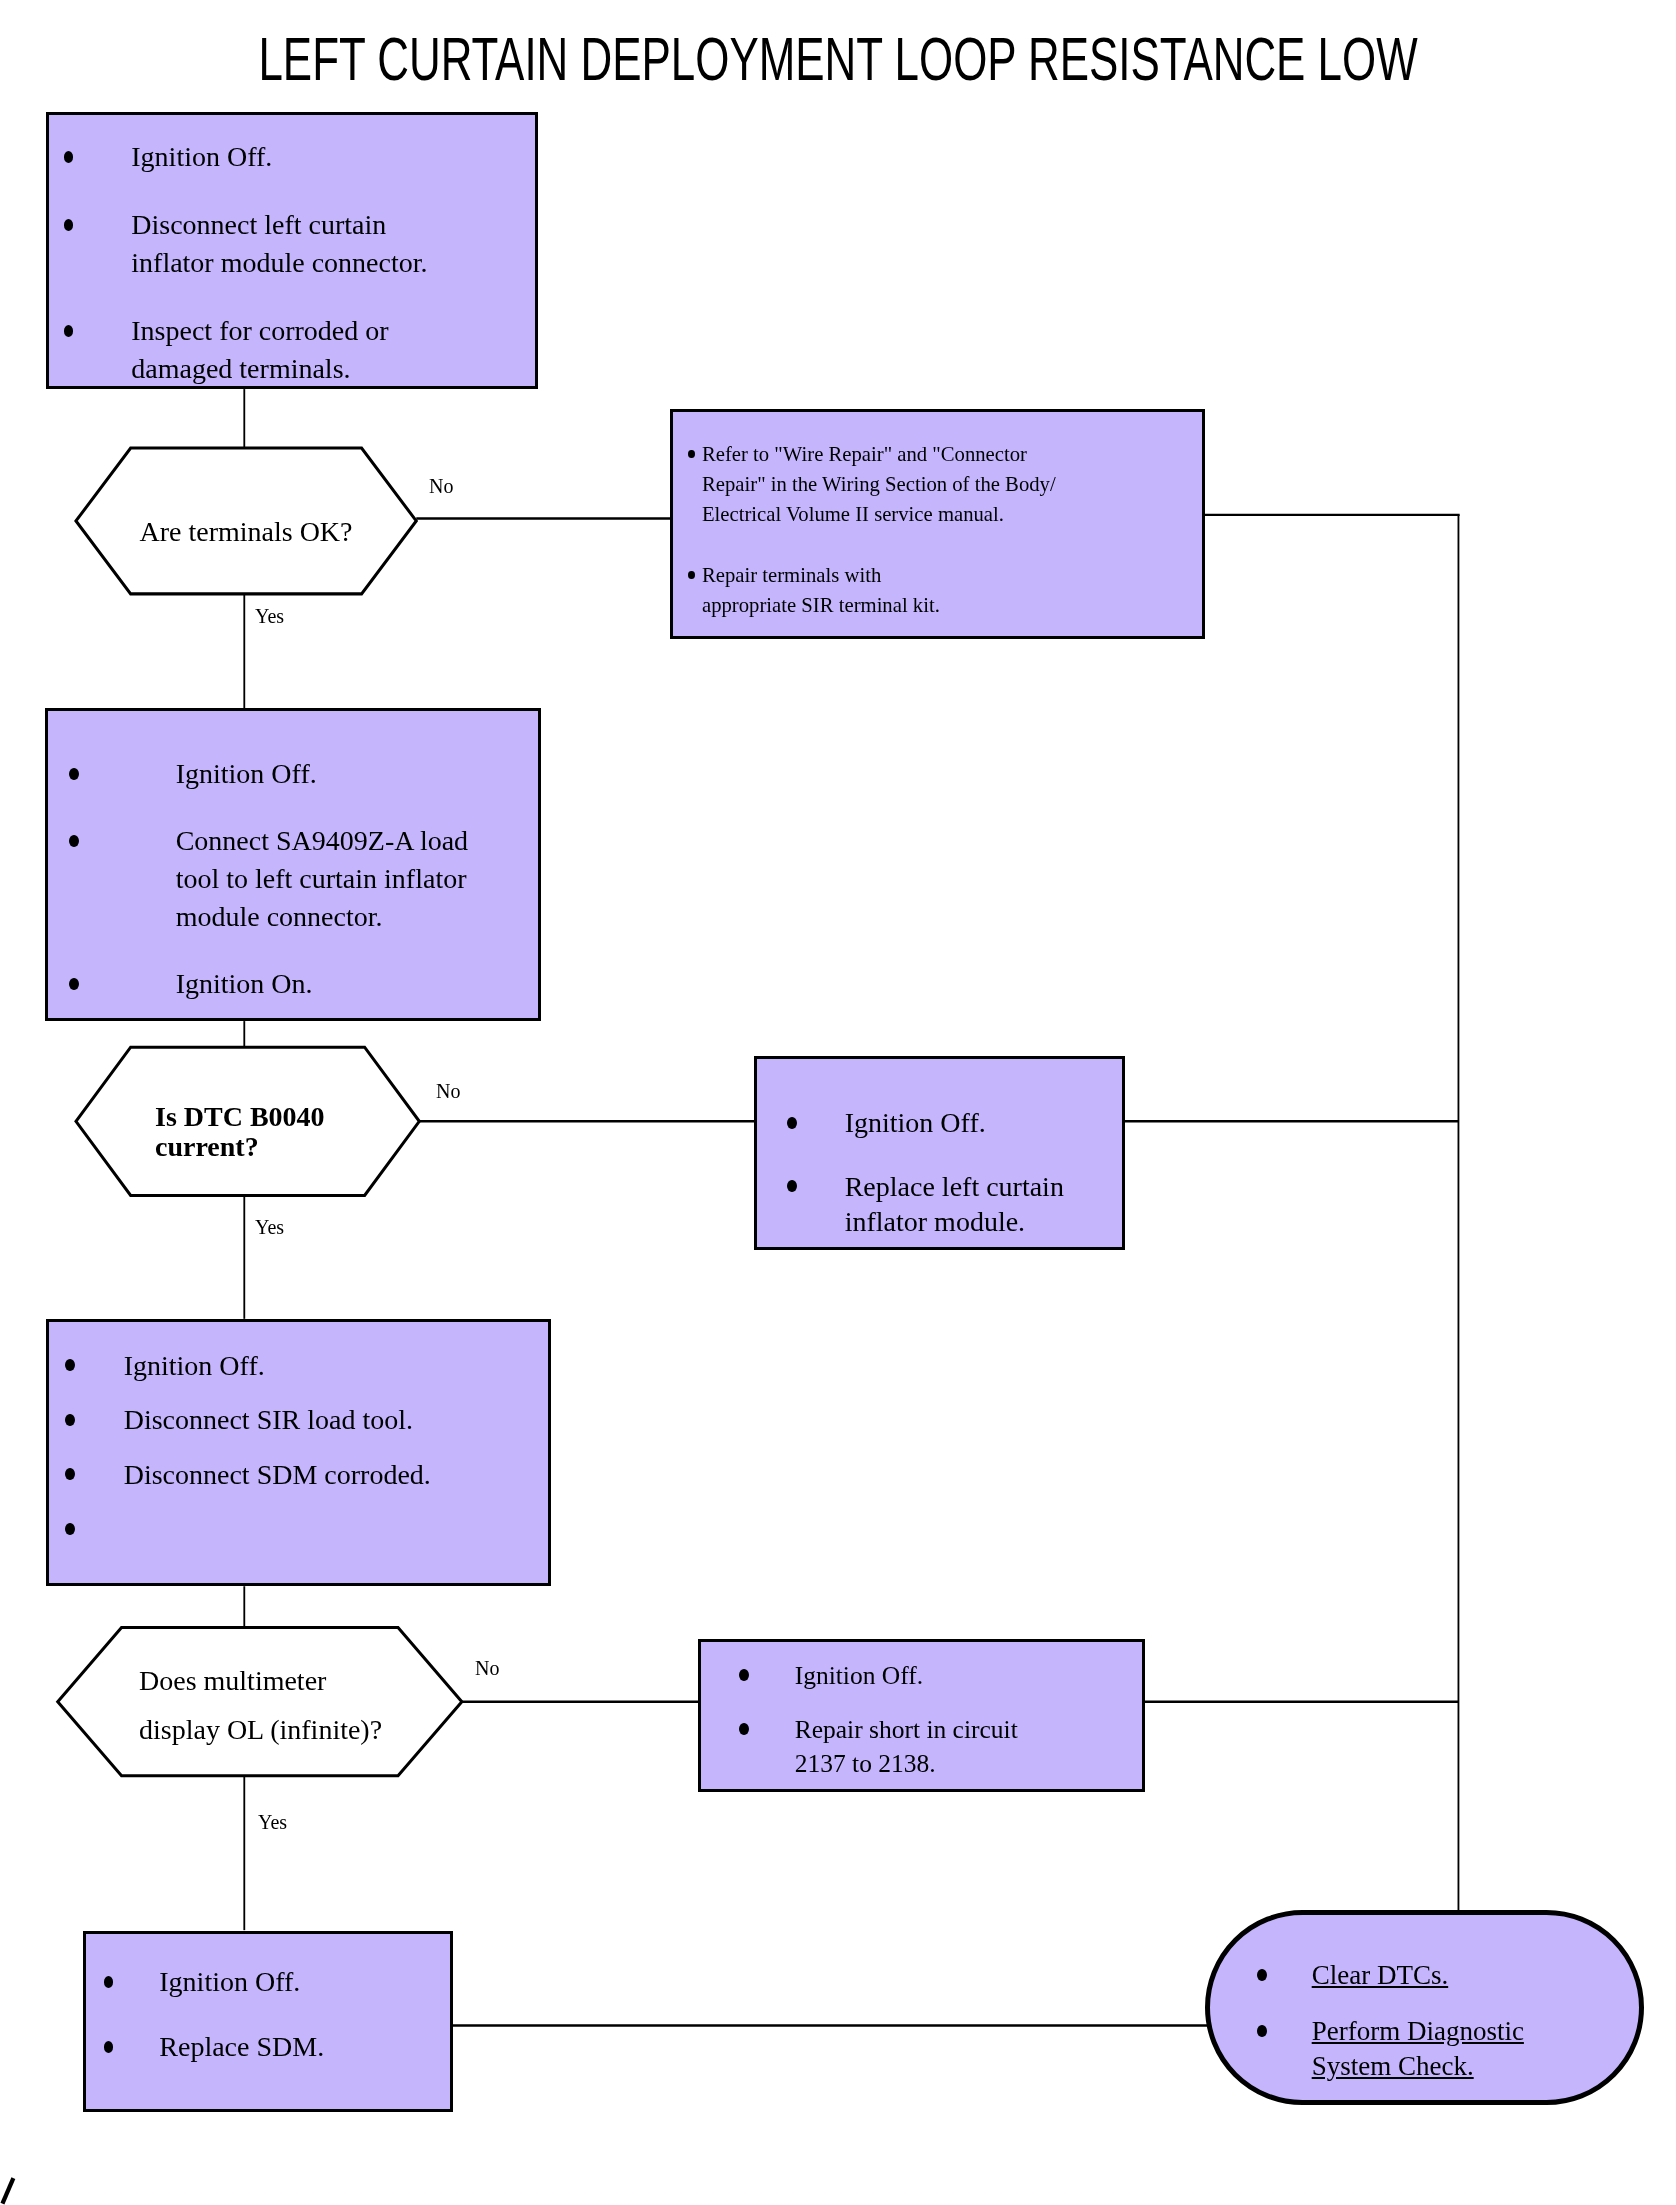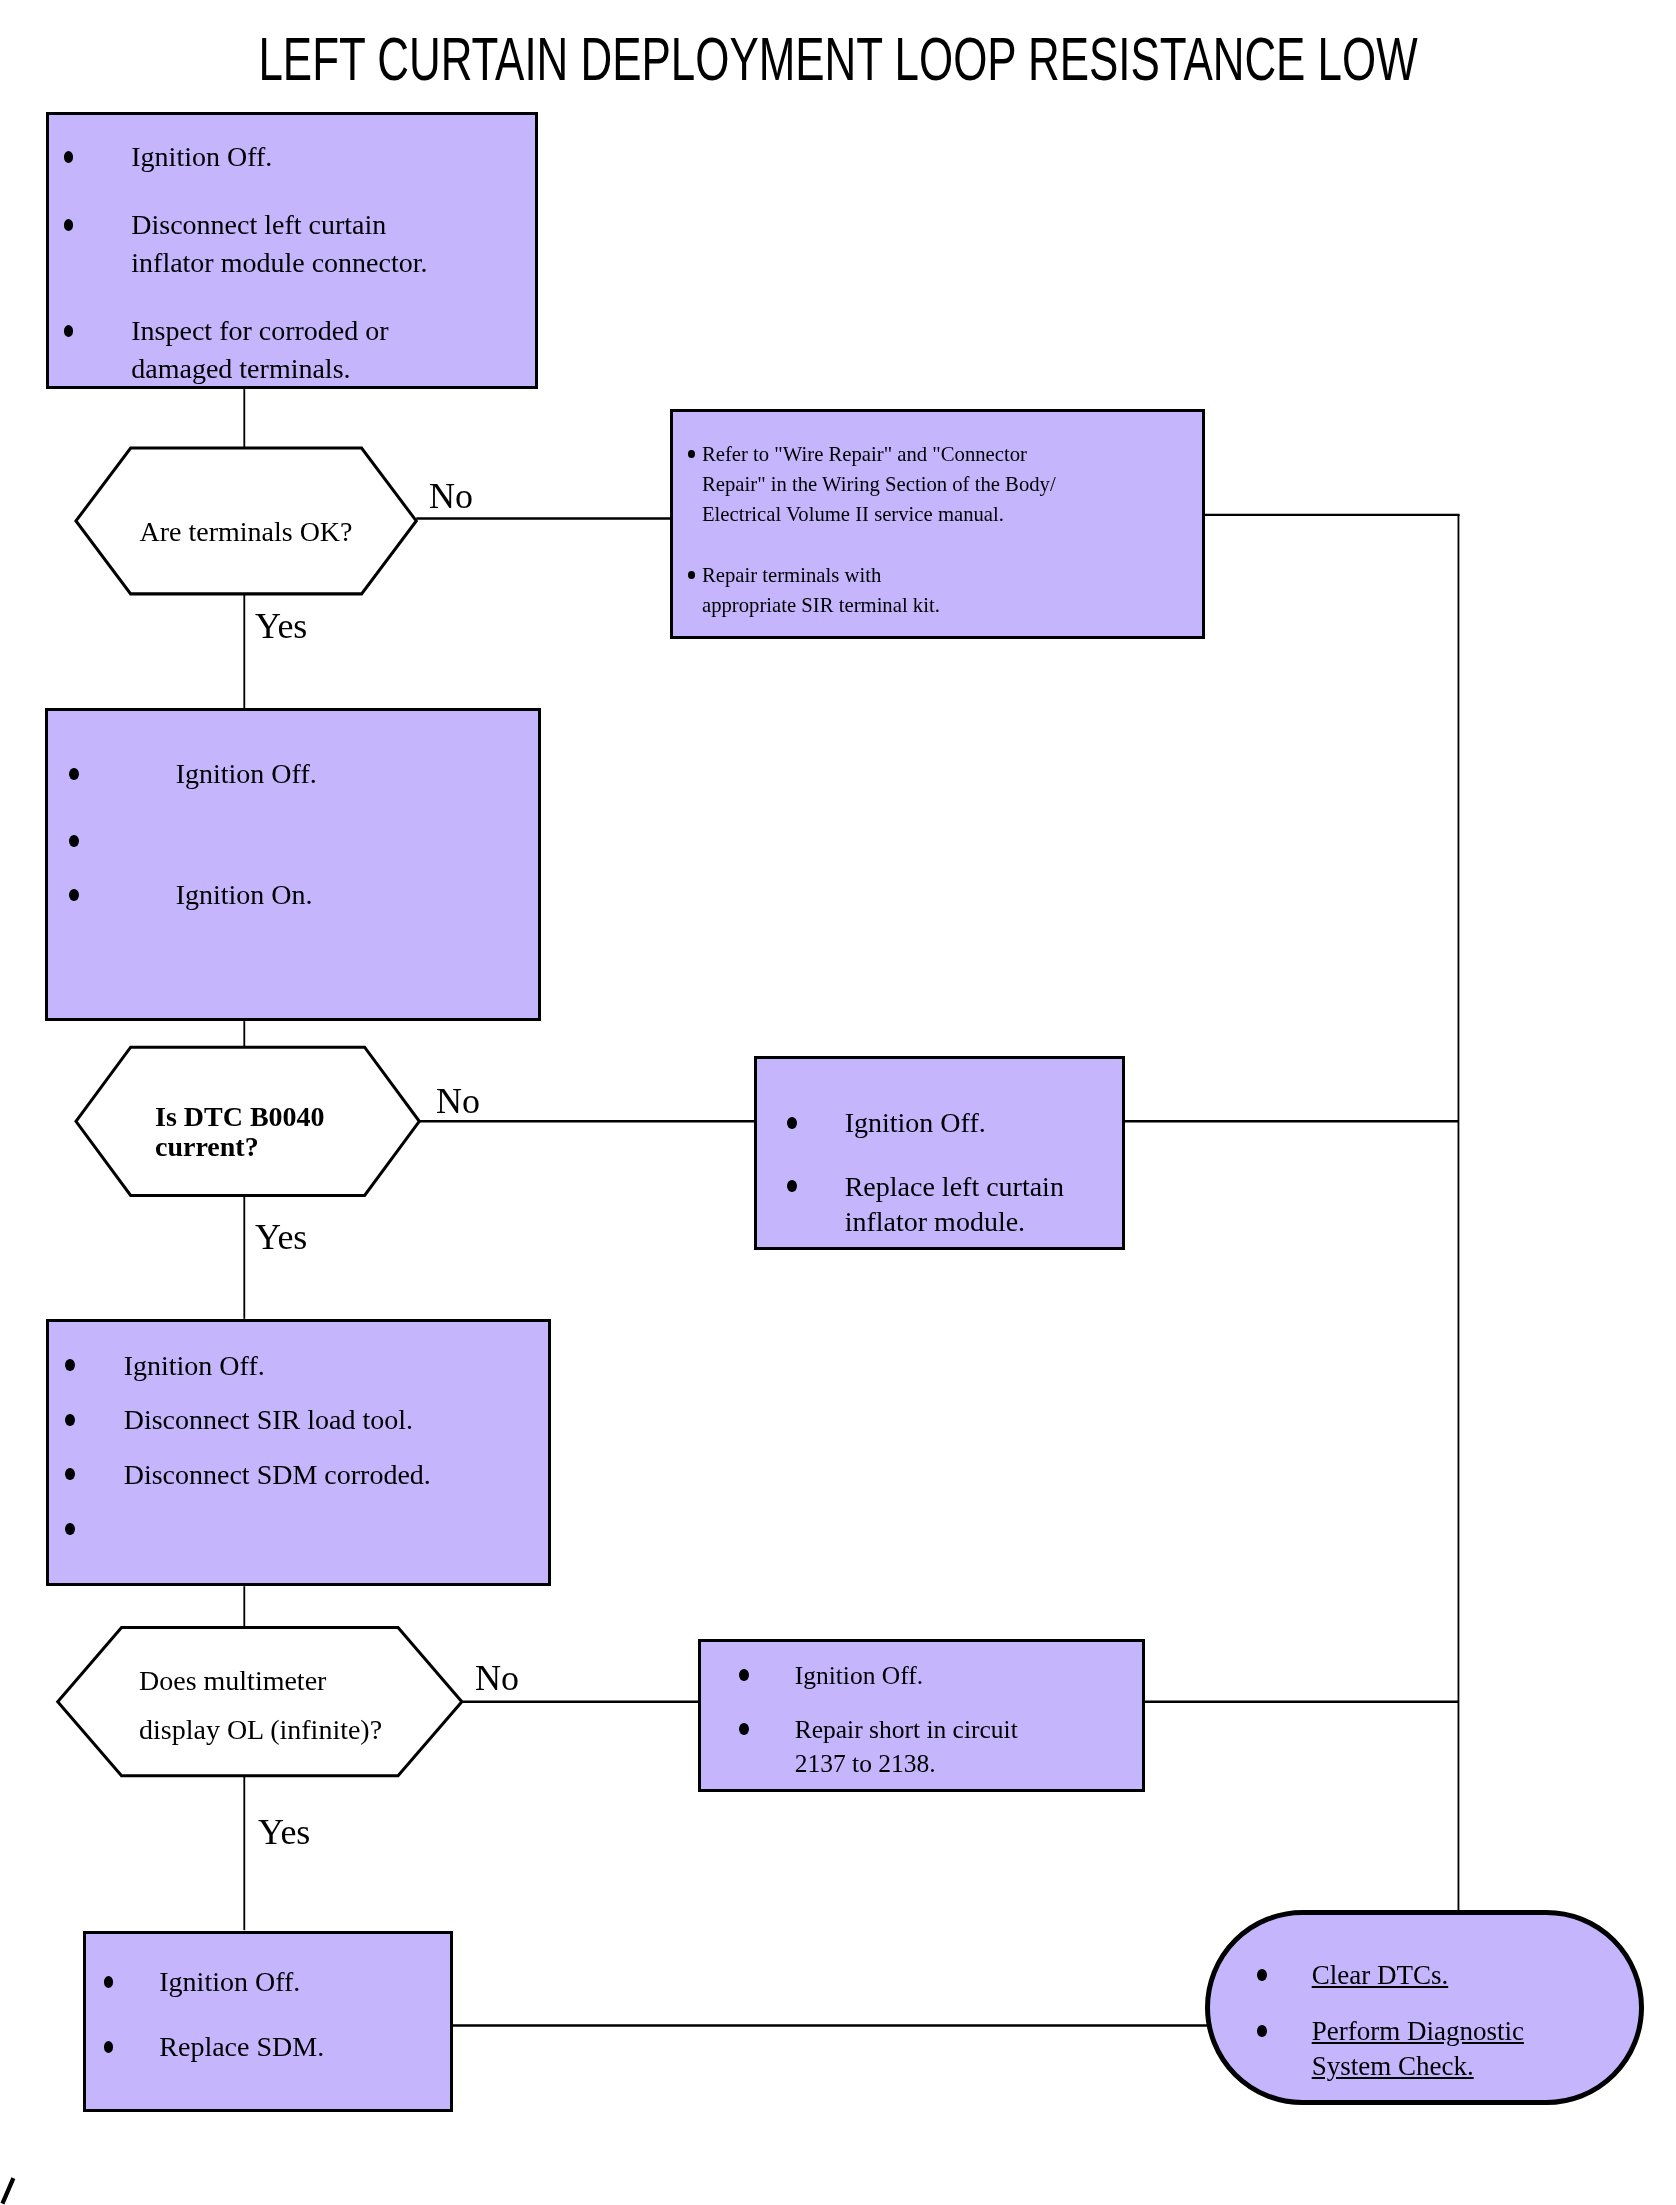--- a/index.html
+++ b/index.html
@@ -71,21 +71,21 @@
   .n-clear .txt{margin-left:45px;text-decoration:underline;}
   .n-clear .dot{margin-top:11px;}
 
   
   .hexlabel{position:absolute;font-size:28px;}
   .hq1{left:76px;top:448px;width:340px;height:168px;display:flex;align-items:center;justify-content:center;}
   .hq2{left:155px;top:1102px;line-height:30px;white-space:pre-line;font-weight:bold;}
   .hq3{left:139px;top:1656px;line-height:49px;white-space:pre-line;}
 
   
-  .branch{position:absolute;font-size:36px;}
+  .branch{position:absolute;font-size:20px;}
   .no1{left:429px;top:475px;}   .yes1{left:255px;top:605px;}
   .no2{left:436px;top:1080px;}  .yes2{left:255px;top:1216px;}
   .no3{left:475px;top:1657px;}  .yes3{left:258px;top:1811px;}
 </style>
 </head>
 <body>
 
 <div class="canvas">
 
   <svg class="wires" viewBox="0 0 2758 3628">
@@ -147,20 +147,23 @@
       </div>
   </div>
 
   <div class="pbox n-load">
     <div class="item">
         <span class="dot"></span>
         <span class="txt">Ignition Off.</span>
       </div>
     <div class="item">
         <span class="dot"></span>
+        <span class="txt">Connect SA9409Z-A load
+tool to left curtain inflator
+module connector.</span>
       </div>
     <div class="item">
         <span class="dot"></span>
         <span class="txt">Ignition On.</span>
       </div>
   </div>
 
   <div class="pbox n-replace-inflator">
     <div class="item">
         <span class="dot"></span>

